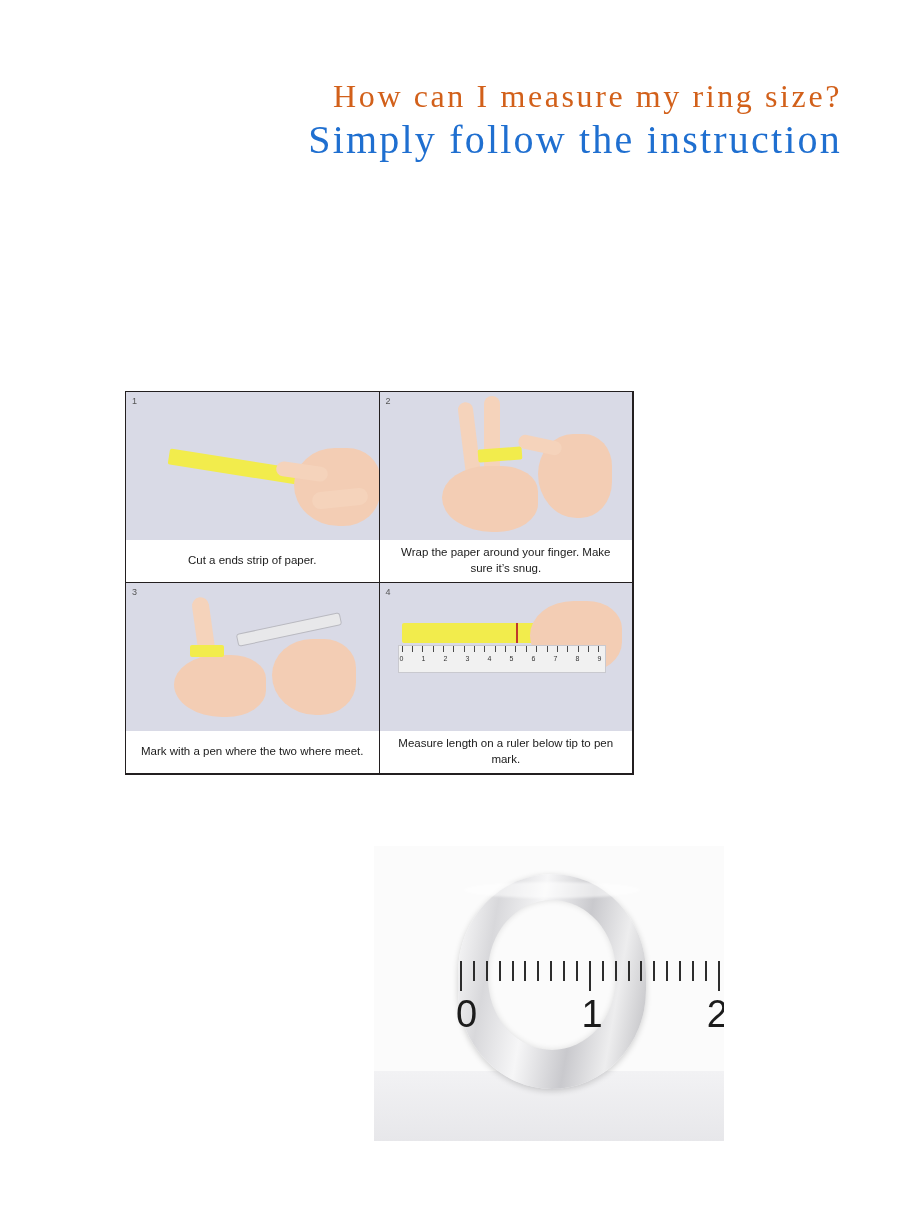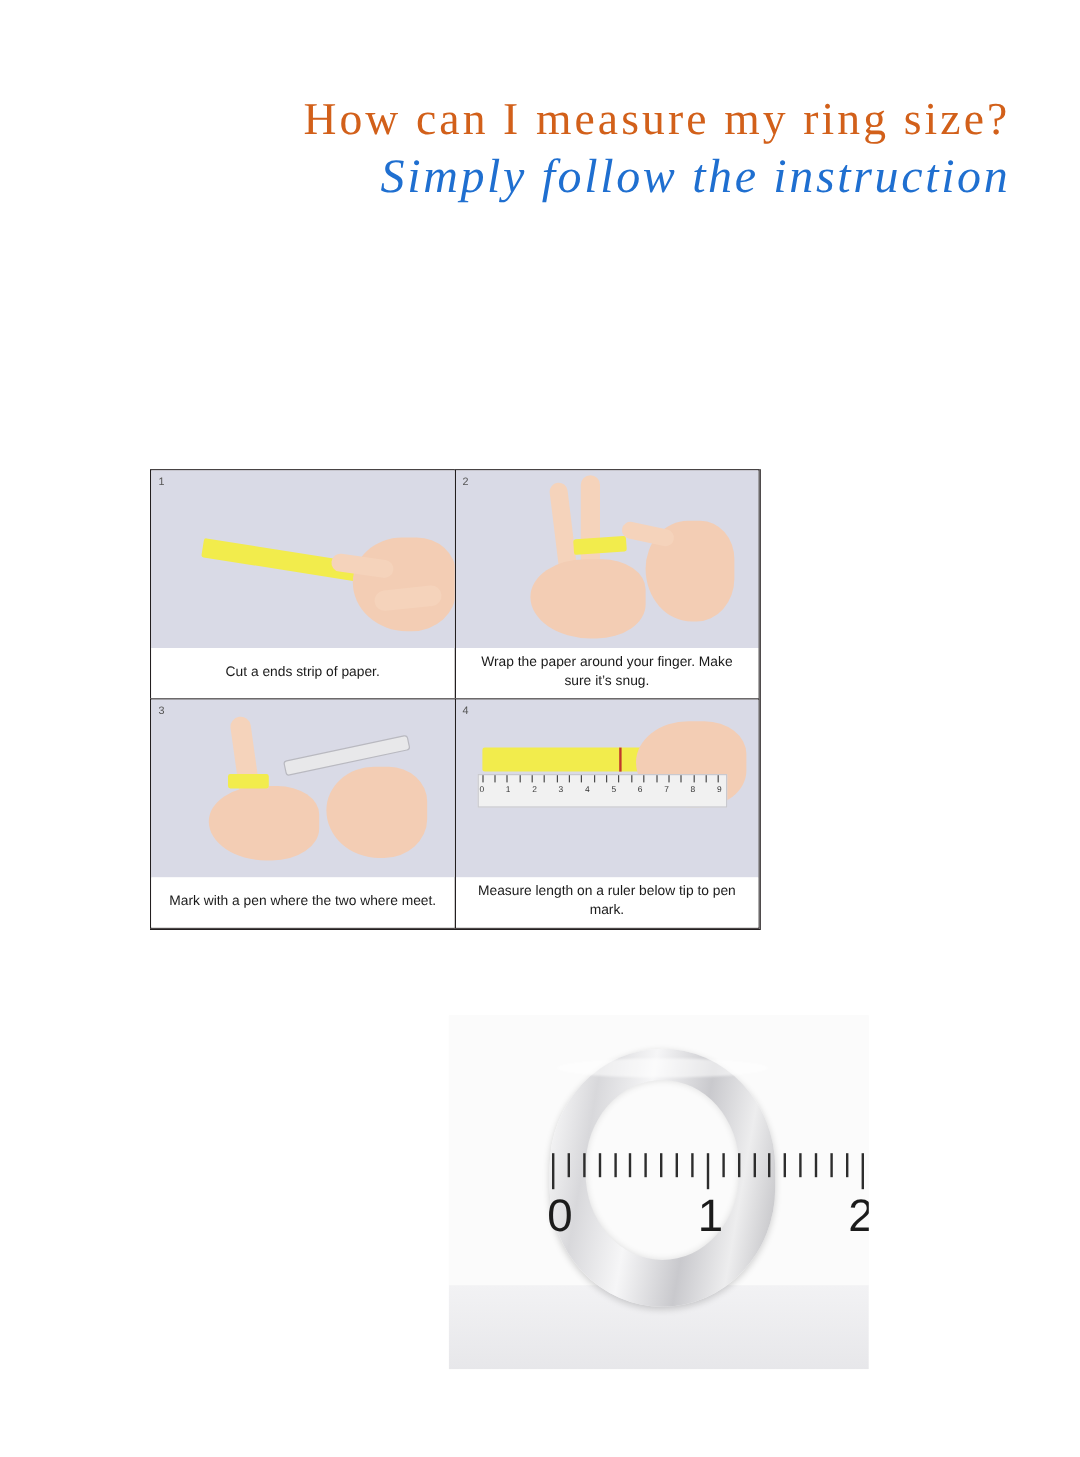--- a/index.html
+++ b/index.html
@@ -29,26 +29,25 @@
     letter-spacing: 2.2px;
   }
   .heading-line {
     display: block;
     font-size: 40px;
     font-weight: 400;
   }
   .heading-line.q {
     color: #d2601a;
     letter-spacing: 2.6px;
-    font-size: 38px;
+    font-size: 32px;
     padding-left: 16px;
   }
   .heading-line.a {
     color: #1f6fd0;
-    font-style: italic;
   }
 
   
   .steps {
     position: absolute;
     left: 125px;
     top: 391px;
     width: 509px;
     height: 384px;
     border: 1px solid #231f20;

